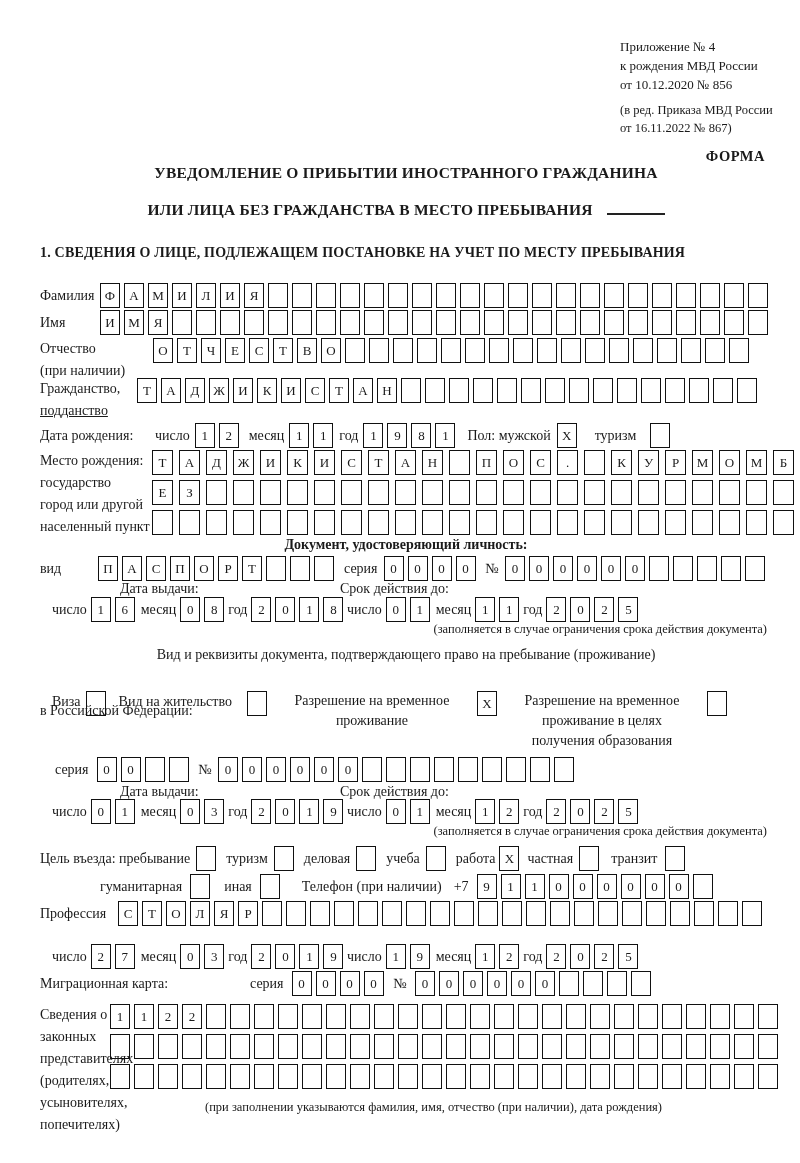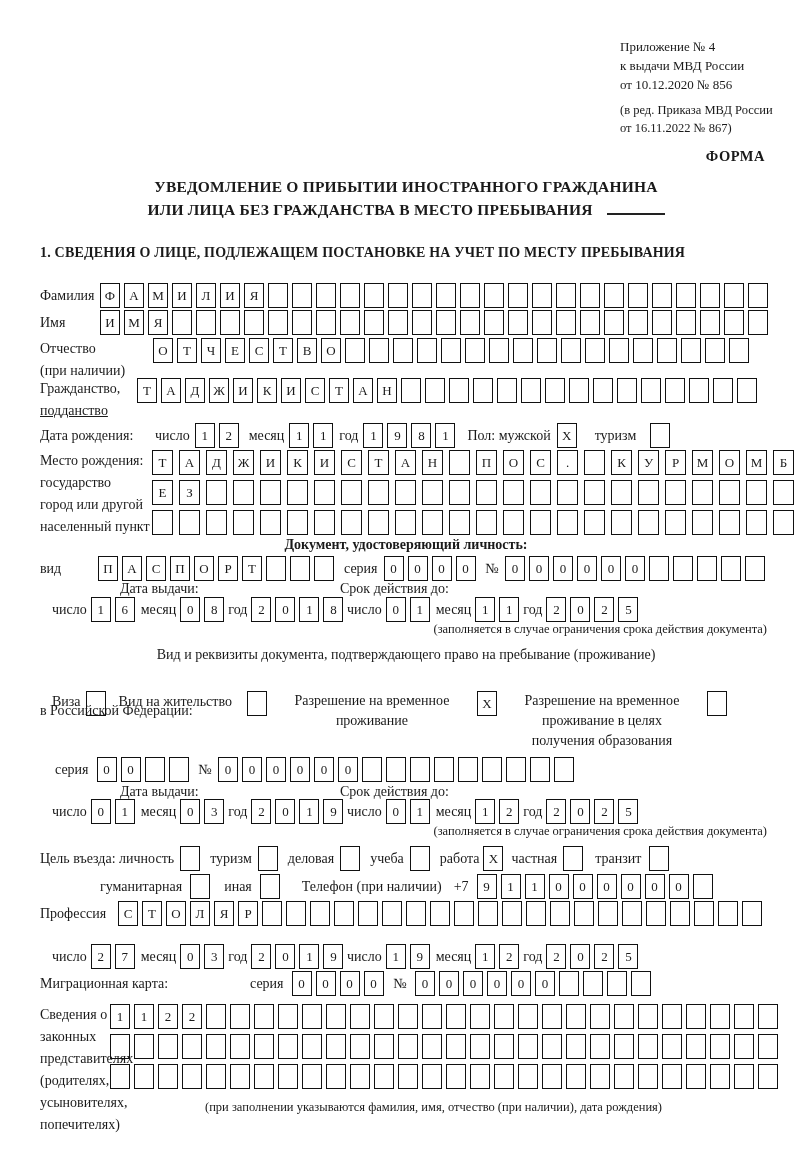--- a/index.html
+++ b/index.html
@@ -31,30 +31,30 @@
   .bp-rows .cells{margin-bottom:5px;}
   .legal-rows .cells{margin-bottom:5px;}
 </style>
 </head>
 <body>
 
 <div class="page">
 
   <div class="annex">
     <div>Приложение № 4</div>
-    <div>к выдачи МВД России</div>
+    <div>к рождения МВД России</div>
     <div>от 10.12.2020 № 856</div>
     <div class="sub">
       <div>(в ред. Приказа МВД России</div>
       <div>от 16.11.2022 № 867)</div>
     </div>
   </div>
   <div class="formlbl">ФОРМА</div>
 
-  <div class="band center title" style="top:178px;">УВЕДОМЛЕНИЕ О ПРИБЫТИИ ИНОСТРАННОГО ГРАЖДАНИНА</div>
+  <div class="band center title" style="top:164px;">УВЕДОМЛЕНИЕ О ПРИБЫТИИ ИНОСТРАННОГО ГРАЖДАНИНА</div>
   <div class="band center title" style="top:201px;">
     <span>ИЛИ ЛИЦА БЕЗ ГРАЖДАНСТВА В МЕСТО ПРЕБЫВАНИЯ</span><span class="uline"></span>
   </div>
   <div class="band sect" style="top:245px;">1. СВЕДЕНИЯ О ЛИЦЕ, ПОДЛЕЖАЩЕМ ПОСТАНОВКЕ НА УЧЕТ ПО МЕСТУ ПРЕБЫВАНИЯ</div>
 
   <div class="band vrow" style="top:283px;">
     <span class="lbl" style="width:60px;">Фамилия</span>
     <span class="cells">
         <span class="cell">Ф</span>
         <span class="cell">А</span>
@@ -490,21 +490,21 @@
           <span class="cell">2</span>
           <span class="cell">0</span>
           <span class="cell">2</span>
           <span class="cell">5</span>
         </span>
     </span>
   </div>
   <div class="band right small" style="top:824px;padding-right:5px;">(заполняется в случае ограничения срока действия документа)</div>
 
   <div class="band vrow" style="top:846px;">
-    <span class="lbl" style="margin-right:6px;">Цель въезда: личность</span>
+    <span class="lbl" style="margin-right:6px;">Цель въезда: пребывание</span>
     <span class="cells" style="margin-right:10px;">
         <span class="cell"></span>
       </span>
     <span class="lbl" style="margin-right:6px;">туризм</span>
     <span class="cells" style="margin-right:10px;">
         <span class="cell"></span>
       </span>
     <span class="lbl" style="margin-right:6px;">деловая</span>
     <span class="cells" style="margin-right:10px;">
         <span class="cell"></span>

